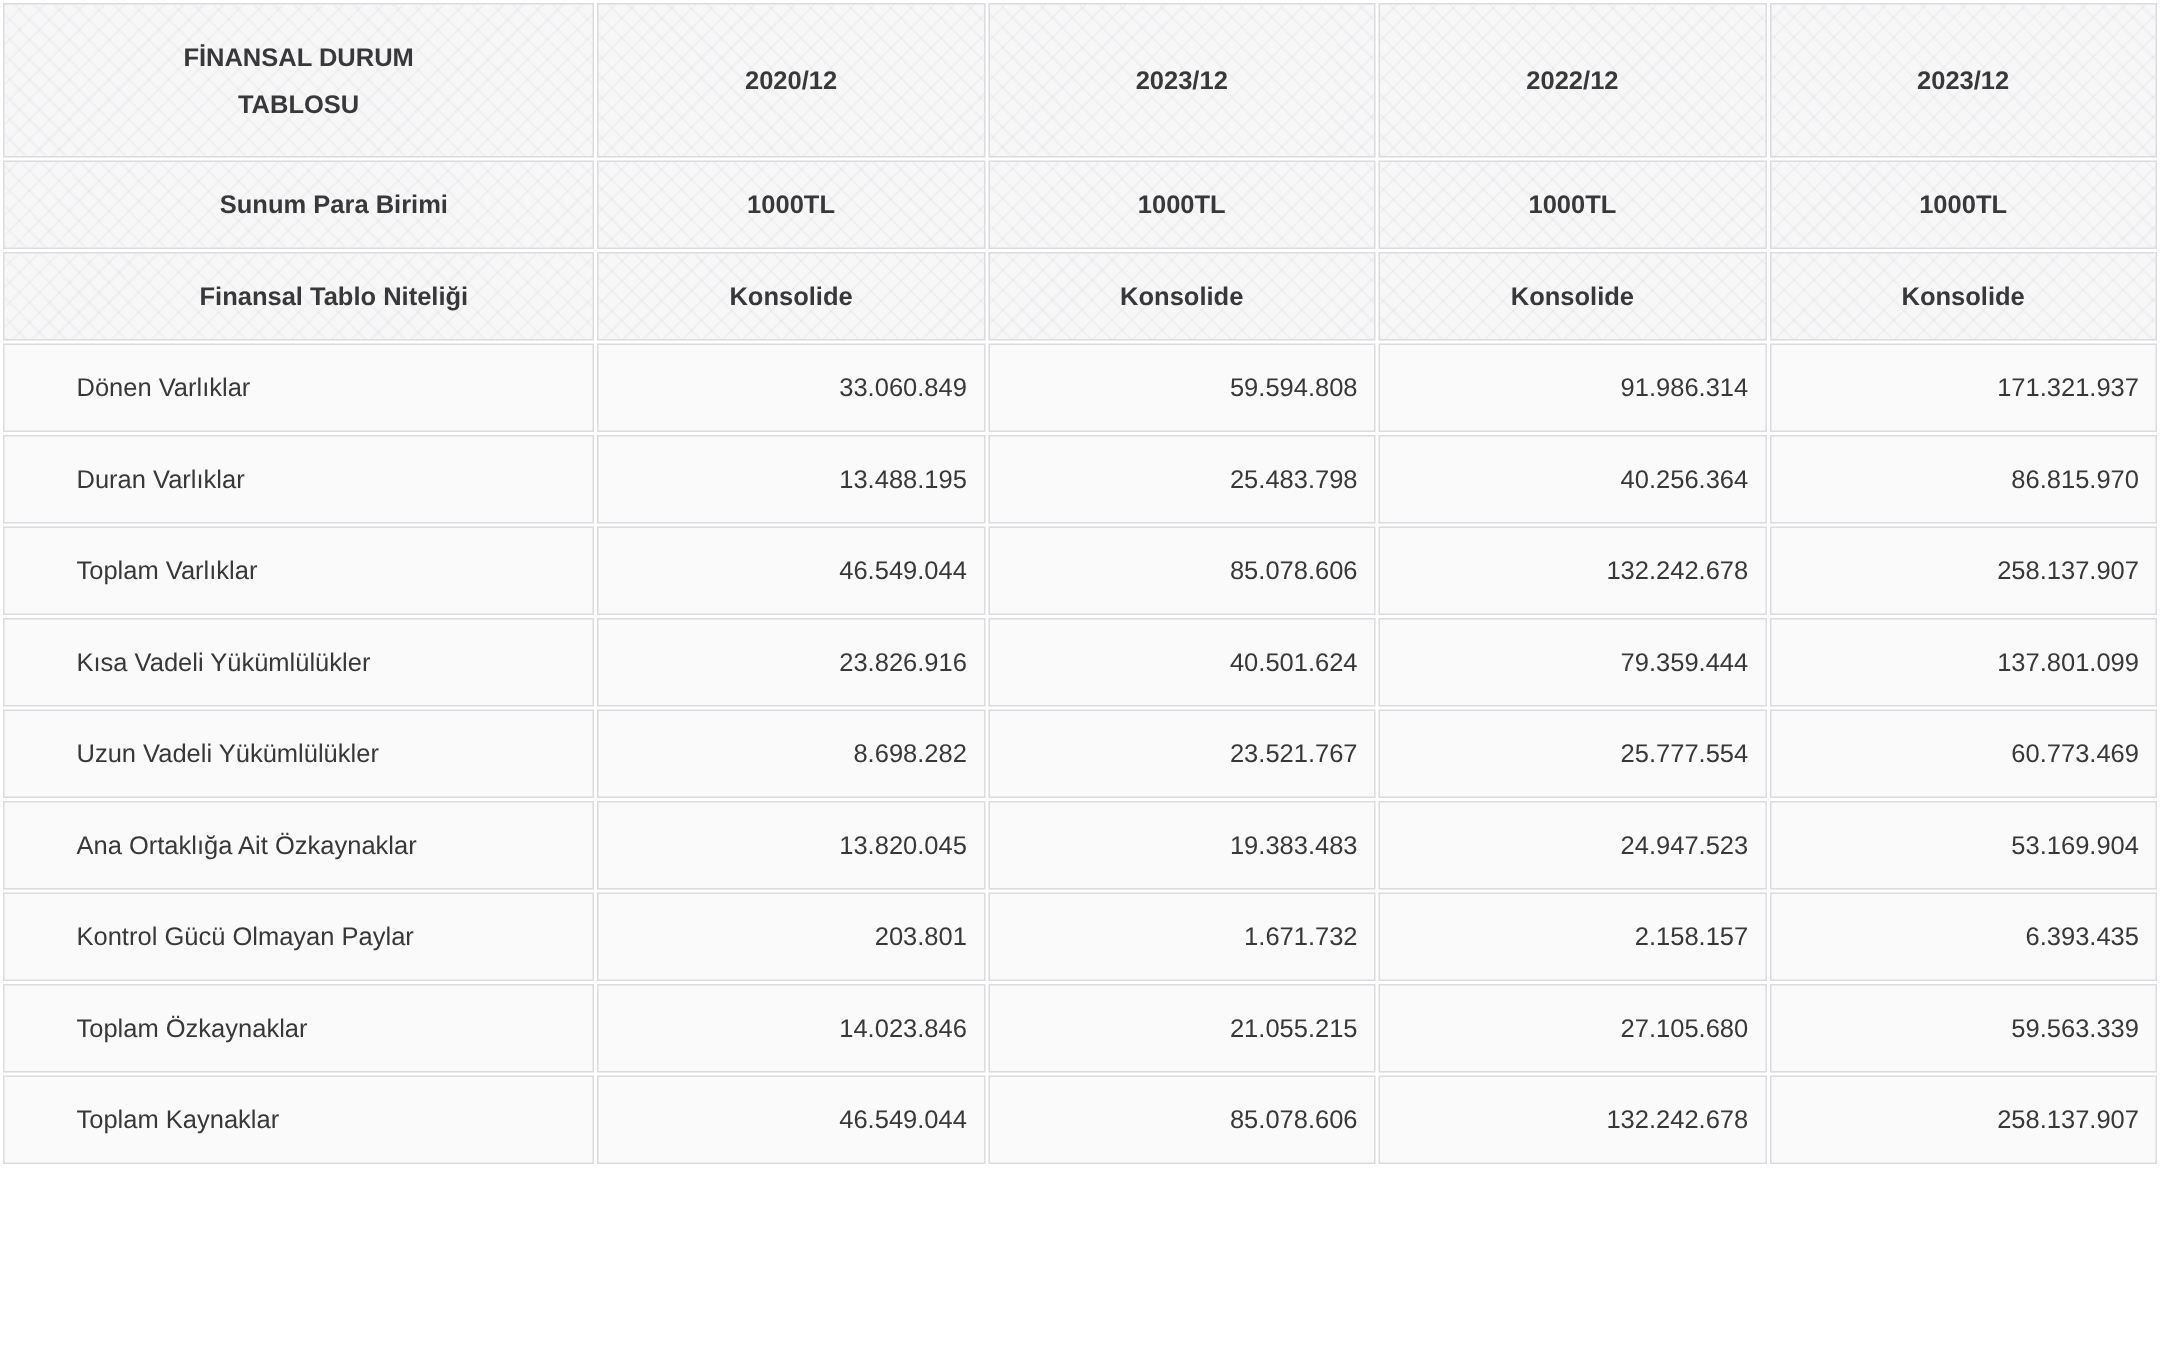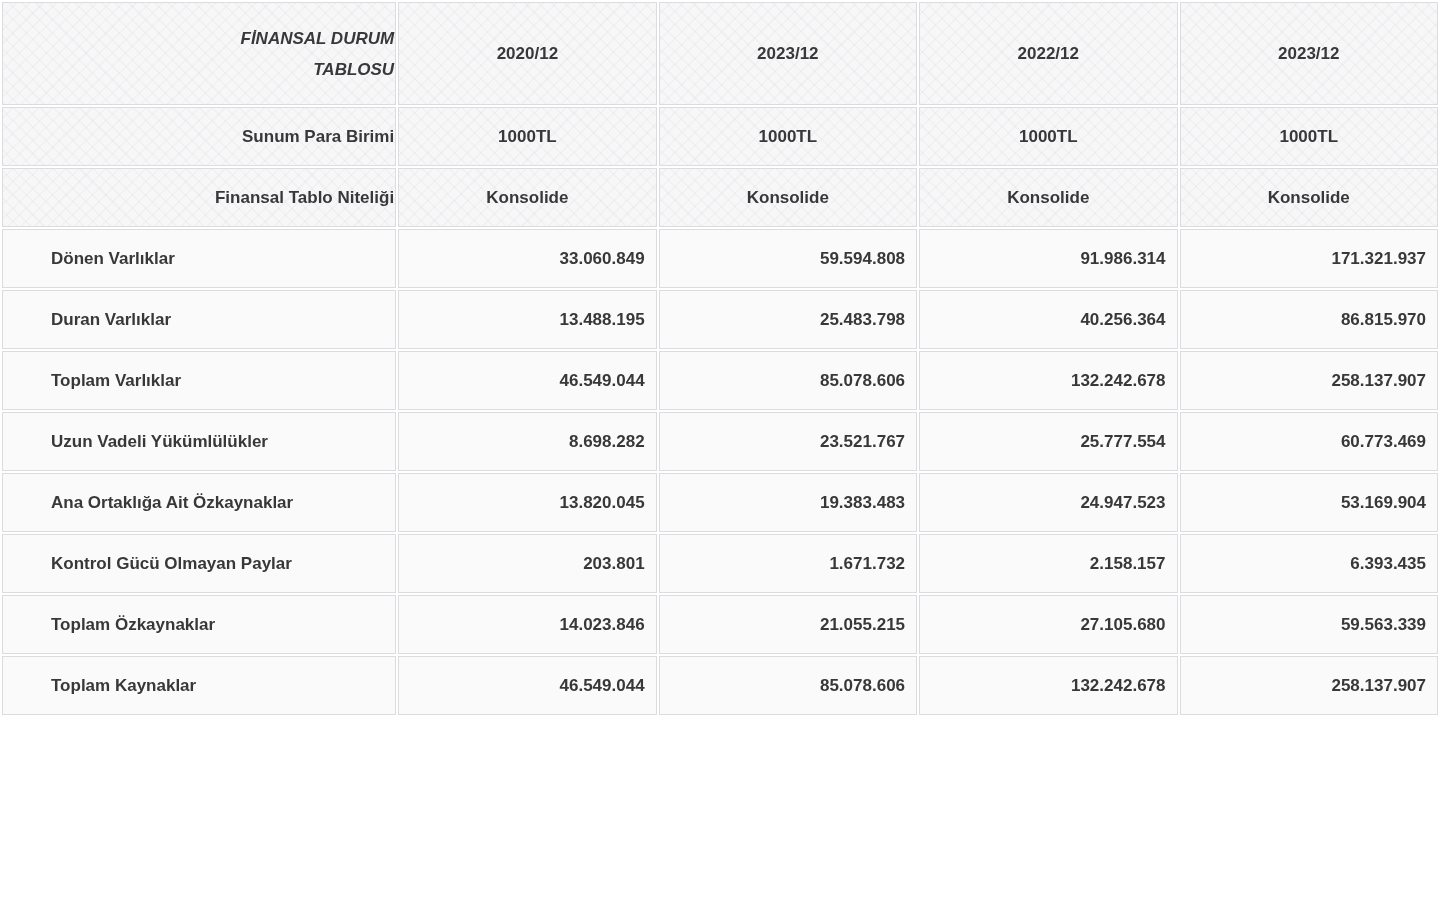--- a/index.html
+++ b/index.html
@@ -34,30 +34,30 @@
   }
 
   
   .hdr {
     font-weight: bold;
     background-color: #f7f7f8;
     background-image:
       repeating-linear-gradient(45deg,  rgba(99,99,125,0.045) 0px, rgba(99,99,125,0.045) 1.5px, transparent 1.5px, transparent 9.4px),
       repeating-linear-gradient(-45deg, rgba(99,99,125,0.045) 0px, rgba(99,99,125,0.045) 1.5px, transparent 1.5px, transparent 9.4px);
   }
-  .title-cell { text-align: right; height: 103px; font-style: italic; }
+  .title-cell { text-align: center; height: 103px; }
   .title-cell .tline { display: block; line-height: 31px; font-weight: bold; }
   .hdr-val { text-align: center; height: 103px; }
 
   .sub-row td { height: 59px; }
-  .hdr-label { text-align: right; padding-left: 48px; }
+  .hdr-label { text-align: center; padding-left: 48px; }
   .sub-val   { text-align: center; margin-left: 24px; }
 
   
-  .data-row td { height: 59px; background: #fafafa; font-weight: 700; }
+  .data-row td { height: 59px; background: #fafafa; font-weight: 400; }
   .lbl { text-align: left; padding-left: 48px; }
   .num { text-align: right; padding-right: 11px; }
 </style>
 </head>
 <body>
 
 <div class="page">
   <table class="fin-table">
     <colgroup>
       <col class="c-label">
@@ -110,20 +110,27 @@
           <td class="num">86.815.970</td>
         </tr>
         <tr class="data-row">
           <td class="lbl">Toplam Varlıklar</td>
           <td class="num">46.549.044</td>
           <td class="num">85.078.606</td>
           <td class="num">132.242.678</td>
           <td class="num">258.137.907</td>
         </tr>
         <tr class="data-row">
+          <td class="lbl">Kısa Vadeli Yükümlülükler</td>
+          <td class="num">23.826.916</td>
+          <td class="num">40.501.624</td>
+          <td class="num">79.359.444</td>
+          <td class="num">137.801.099</td>
+        </tr>
+        <tr class="data-row">
           <td class="lbl">Uzun Vadeli Yükümlülükler</td>
           <td class="num">8.698.282</td>
           <td class="num">23.521.767</td>
           <td class="num">25.777.554</td>
           <td class="num">60.773.469</td>
         </tr>
         <tr class="data-row">
           <td class="lbl">Ana Ortaklığa Ait Özkaynaklar</td>
           <td class="num">13.820.045</td>
           <td class="num">19.383.483</td>

